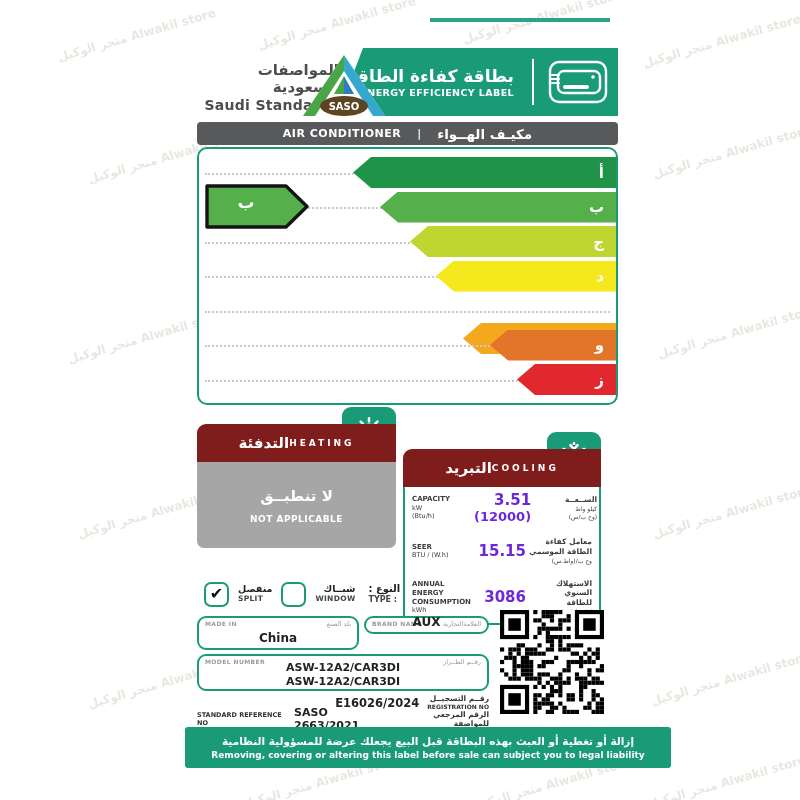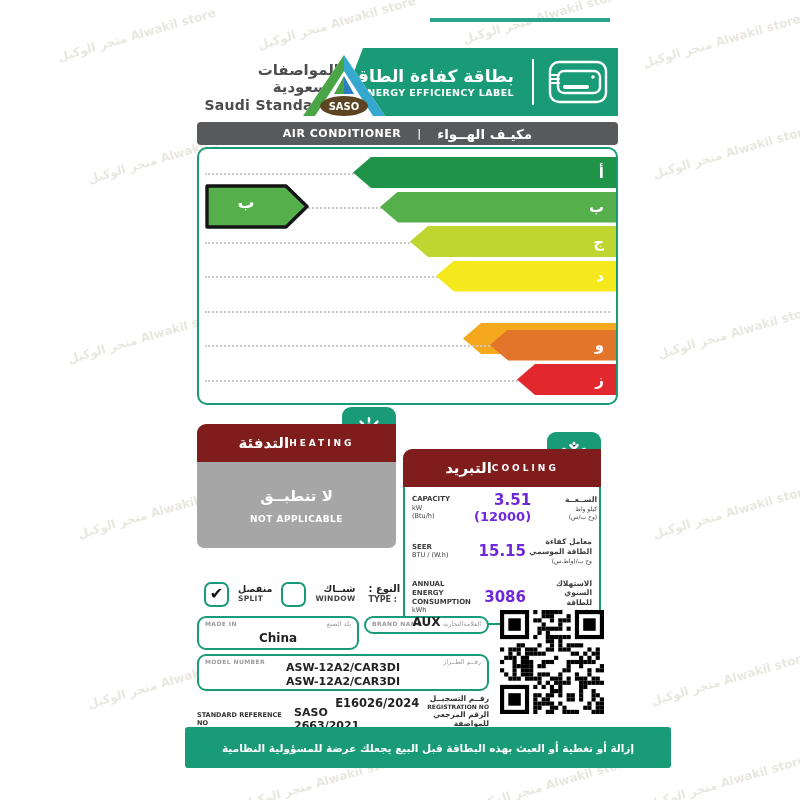--- a/index.html
+++ b/index.html
@@ -609,15 +609,16 @@
         <rect x="76" y="4" width="20" height="20" fill="#fff"></rect>
         <rect x="80" y="8" width="12" height="12" fill="#000"></rect>
         <rect x="0" y="72" width="28" height="28" fill="#000"></rect>
         <rect x="4" y="76" width="20" height="20" fill="#fff"></rect>
         <rect x="8" y="80" width="12" height="12" fill="#000"></rect>
       </svg>
   </div>
 
   <div class="footer">
     <div class="foot-ar" dir="rtl">إزالة أو تغطية أو العبث بهذه البطاقة قبل البيع يجعلك عرضة للمسؤولية النظامية</div>
+    <div class="foot-en">Removing, covering or altering this label before sale can subject you to legal liability</div>
   </div>
 
 </div>
 
 </body></html>

